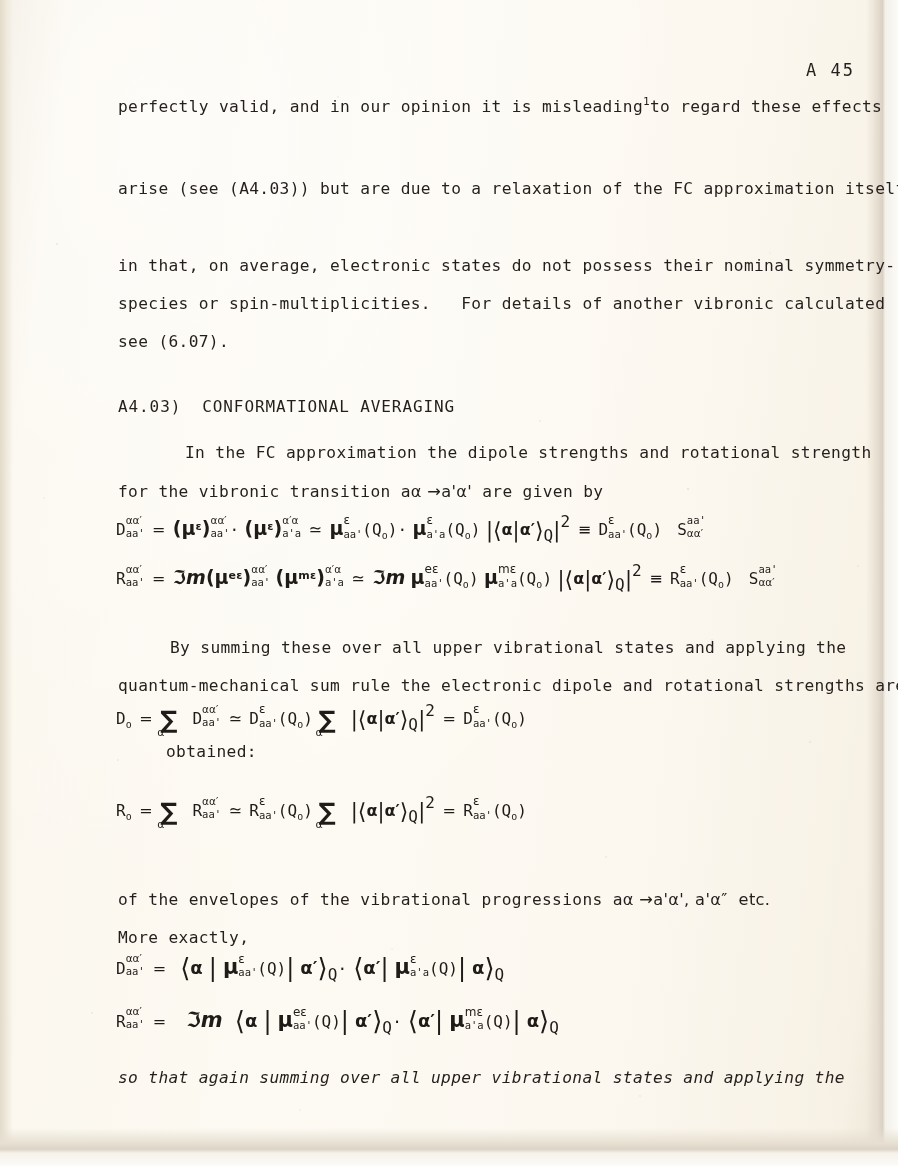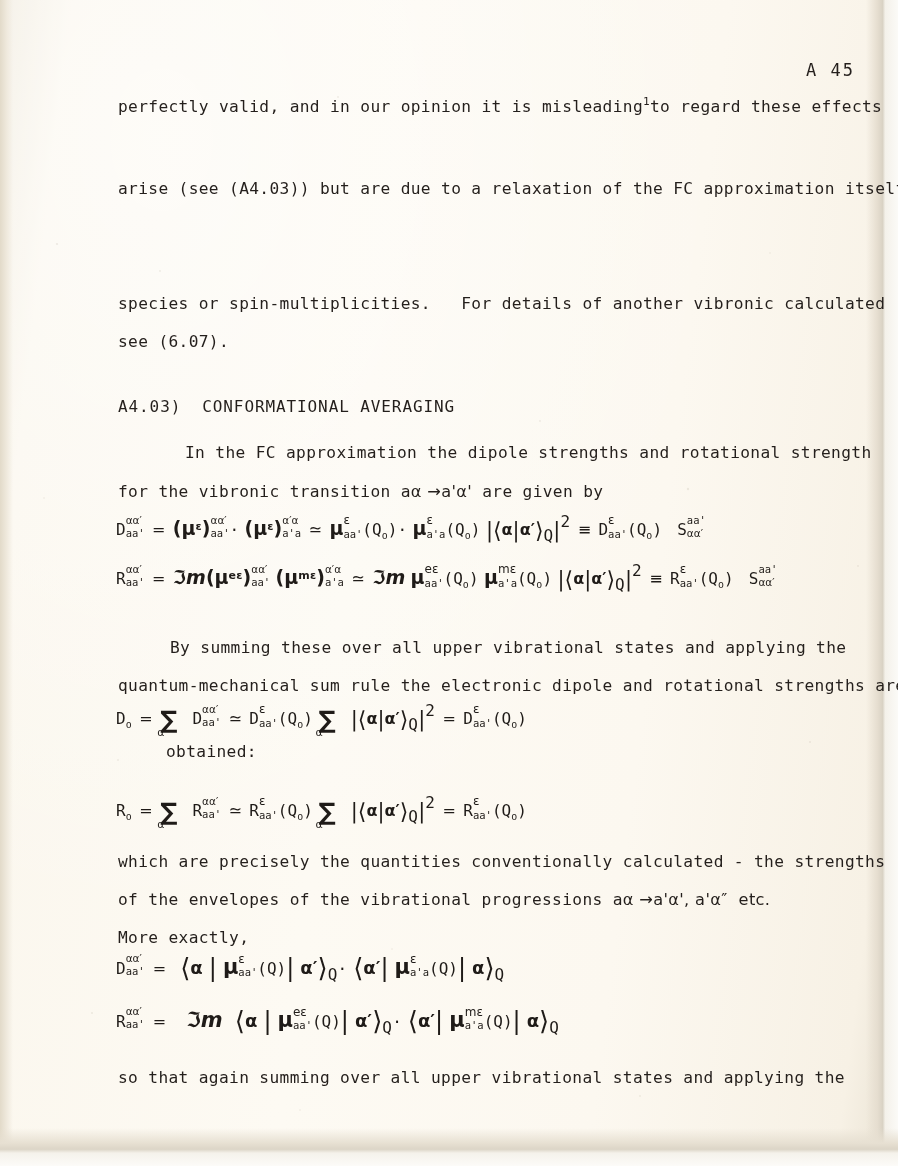--- a/index.html
+++ b/index.html
@@ -199,20 +199,21 @@
     <circle cx="606" cy="857" r="0.9"></circle>
   </g>
 </svg>
 
 <div id="content">
 
   <div id="page-number">A 45</div>
 
   <div class="line" style="left:118px; top:96px;"><span>perfectly valid, and in our opinion it is misleading</span><span class="foot-sup">1</span><span>to regard these effects</span></div>
   <div class="line" style="left:118px; top:181px;">arise (see (A4.03)) but are due to a relaxation of the FC approximation itself</div>
+  <div class="line" style="left:118px; top:258px;">in that, on average, electronic states do not possess their nominal symmetry-</div>
   <div class="line" style="left:118px; top:296px;">species or spin-multiplicities.   For details of another vibronic calculated</div>
   <div class="line" style="left:118px; top:334px;">see (6.07).</div>
 
   <div id="section-heading">A4.03)  CONFORMATIONAL AVERAGING</div>
 
   <div class="line" style="left:185px; top:445px;">In the FC approximation the dipole strengths and rotational strength</div>
   <div class="line" style="left:118px; top:484px;"><span>for the vibronic transition a</span><span class="alp" style="font-family:'DejaVu Sans',sans-serif;">α →a'α'</span><span> are given by</span></div>
 
   <div class="eq" style="left:116px; top:514px;">
     <span class="rm">D</span><span class="stack"><span class="up" style="font-family:'DejaVu Sans',sans-serif;">αα′</span><span class="dn">aa'</span></span>
@@ -266,21 +267,20 @@
     <span class="big">∑</span><span class="under" style="font-family:'DejaVu Sans',sans-serif;">α′</span>
     <span class="rm">R</span><span class="stack"><span class="up" style="font-family:'DejaVu Sans',sans-serif;">αα′</span><span class="dn">aa'</span></span>
     <span class="rel">≃</span>
     <span class="rm">R</span><span class="stack"><span class="up" style="font-family:'DejaVu Sans',sans-serif;font-size:12px;">ε</span><span class="dn">aa'</span></span><span class="rm">(Q<sub>o</sub>)</span>
     <span class="big">∑</span><span class="under" style="font-family:'DejaVu Sans',sans-serif;">α′</span>
     <span class="bar">|</span><span class="bra">⟨</span><span class="alp">α</span><span class="bar">|</span><span class="alp">α′</span><span class="bra">⟩</span><sub class="rm">Q</sub><span class="bar">|</span><sup class="rm">2</sup>
     <span class="rel">=</span>
     <span class="rm">R</span><span class="stack"><span class="up" style="font-family:'DejaVu Sans',sans-serif;font-size:12px;">ε</span><span class="dn">aa'</span></span><span class="rm">(Q<sub>o</sub>)</span>
   </div>
 
-  <div class="line" style="left:118px; top:854px;">which are precisely the quantities conventionally calculated - the strengths</div>
   <div class="line" style="left:118px; top:892px;"><span>of the envelopes of the vibrational progressions a</span><span class="alp" style="font-family:'DejaVu Sans',sans-serif;">α →a'α', a'α″  etc.</span></div>
   <div class="line" style="left:118px; top:930px;text-align:center;">More exactly,</div>
 
   <div class="eq" style="left:116px; top:955px; font-size:19px;">
     <span class="rm">D</span><span class="stack"><span class="up" style="font-family:'DejaVu Sans',sans-serif;">αα′</span><span class="dn">aa'</span></span>
     <span class="rel">=</span>&nbsp;
     <span class="bra" style="font-size:26px;">⟨</span><span class="alp" style="font-size:18px;">α</span>&nbsp;<span class="bar" style="font-size:24px;">|</span>
     <span class="hs" style="font-size:21px;">μ</span><span class="stack"><span class="up" style="font-family:'DejaVu Sans',sans-serif;font-size:12px;">ε</span><span class="dn">aa'</span></span><span class="rm">(Q)</span><span class="bar" style="font-size:24px;">|</span>
     <span class="alp" style="font-size:18px;">α′</span><span class="bra" style="font-size:26px;">⟩</span><sub class="rm">Q</sub><span class="rm">·</span>
     <span class="bra" style="font-size:26px;">⟨</span><span class="alp" style="font-size:18px;">α′</span><span class="bar" style="font-size:24px;">|</span>
@@ -293,15 +293,15 @@
     <span class="rel">=</span>&nbsp;&nbsp;
     <span class="hs" style="font-style:italic; font-size:21px;">ℑm</span>&nbsp;
     <span class="bra" style="font-size:26px;">⟨</span><span class="alp" style="font-size:18px;">α</span>&nbsp;<span class="bar" style="font-size:24px;">|</span>
     <span class="hs" style="font-size:21px;">μ</span><span class="stack"><span class="up" style="font-family:'DejaVu Sans',sans-serif;font-size:12px;">eε</span><span class="dn">aa'</span></span><span class="rm">(Q)</span><span class="bar" style="font-size:24px;">|</span>
     <span class="alp" style="font-size:18px;">α′</span><span class="bra" style="font-size:26px;">⟩</span><sub class="rm">Q</sub><span class="rm">·</span>
     <span class="bra" style="font-size:26px;">⟨</span><span class="alp" style="font-size:18px;">α′</span><span class="bar" style="font-size:24px;">|</span>
     <span class="hs" style="font-size:21px;">μ</span><span class="stack"><span class="up" style="font-family:'DejaVu Sans',sans-serif;font-size:12px;">mε</span><span class="dn">a'a</span></span><span class="rm">(Q)</span><span class="bar" style="font-size:24px;">|</span>
     <span class="alp" style="font-size:18px;">α</span><span class="bra" style="font-size:26px;">⟩</span><sub class="rm">Q</sub>
   </div>
 
-  <div class="line" style="left:118px; top:1070px;">so that again summing over all upper vibrational states and applying the</div>
+  <div class="line" style="left:118px; top:1070px;font-style:italic;">so that again summing over all upper vibrational states and applying the</div>
 
 </div>
 
 </body></html>

